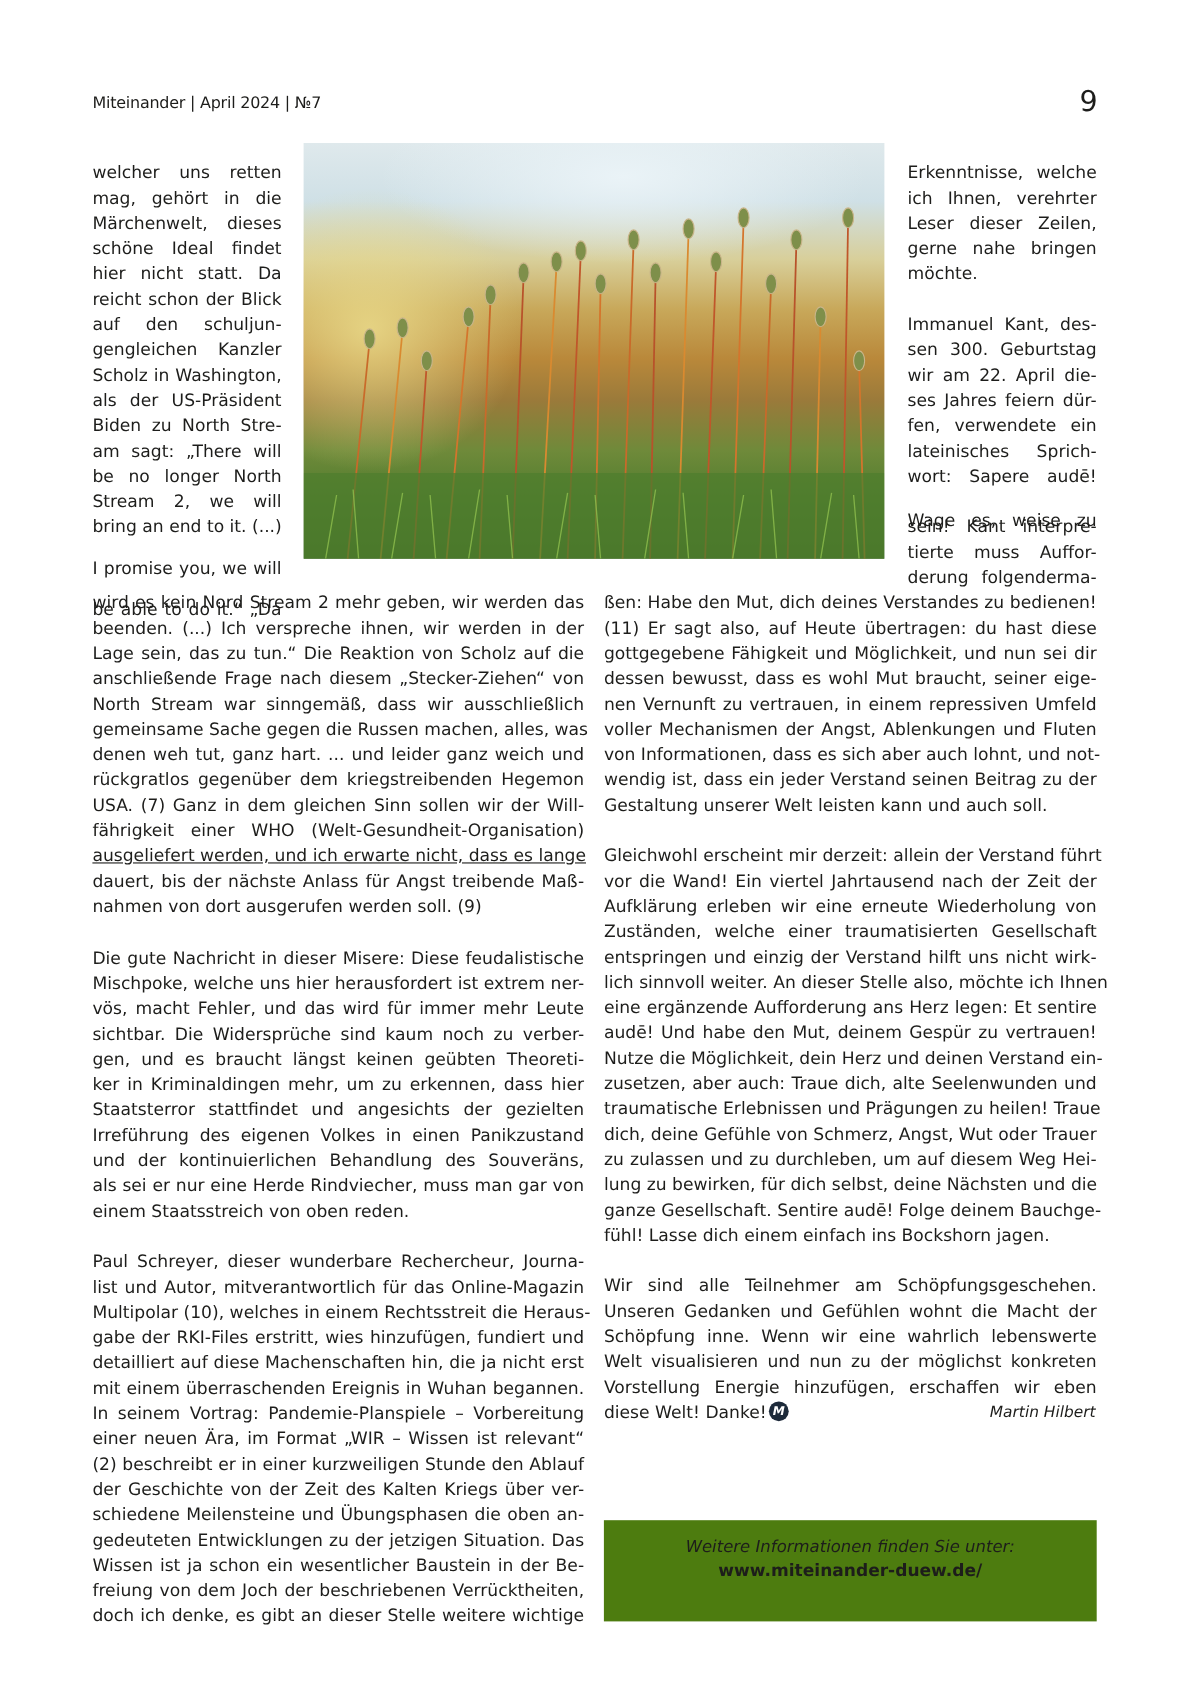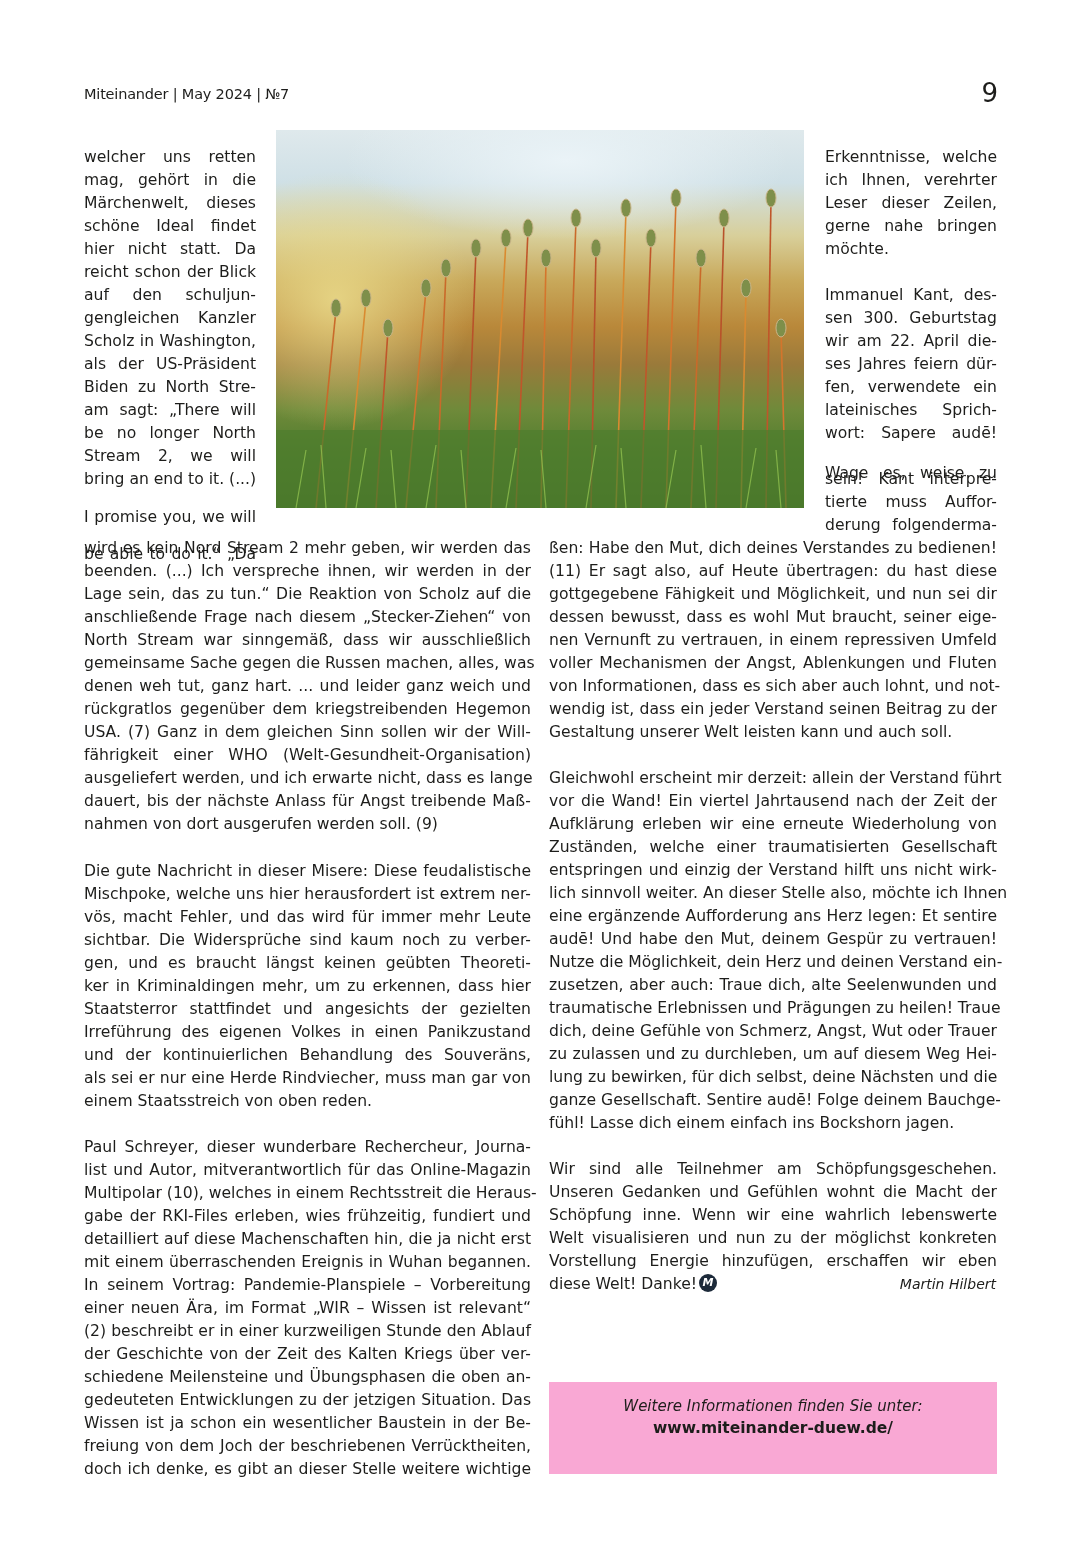--- a/index.html
+++ b/index.html
@@ -14,30 +14,30 @@
        linear-gradient(180deg,#dfe9ec 0%,#cfe0e6 14%,#d8cf9a 28%,#c8a85a 40%,#b9883a 52%,#9a7a3a 62%,#6f8a3a 74%,#4f7c2e 86%,#3e6a25 100%);}
   .photo .haze{position:absolute;left:0;top:40px;width:200px;height:260px;
      background:radial-gradient(ellipse at 30% 50%, rgba(235,220,140,.85), rgba(235,220,140,0) 70%);}
   .photo svg{position:absolute;left:0;top:0;}
   .line{position:absolute;font-size:15.6px;line-height:23px;height:23px;white-space:nowrap;
         text-align:justify;text-align-last:justify;}
   .line.last{text-align-last:left;}
   .sig{position:absolute;font-style:italic;font-size:14px;}
   .logo{position:absolute;width:18px;height:18px;border-radius:50%;background:#1d2a3a;
         color:#fff;font-size:11px;font-weight:bold;font-style:italic;text-align:center;line-height:18px;}
-  .infobox{position:absolute;left:549px;top:1382px;width:448px;height:92px;background:#f9a8d4;
+  .infobox{position:absolute;left:549px;top:1382px;width:448px;height:92px;background:#4d7c0f;
            text-align:center;}
   .infobox .t1{margin-top:13px;font-style:italic;font-size:15px;line-height:22px;}
   .infobox .t2{font-weight:bold;font-size:15.5px;line-height:22px;}
 </style>
 </head>
 <body>
 
 <div class="header">
-  <span class="left">Miteinander | May 2024 | №7</span>
+  <span class="left">Miteinander | April 2024 | №7</span>
   <span class="pnum">9</span>
 </div>
 
 <div class="photo">
   <div class="haze"></div>
   <svg width="528" height="378" viewBox="0 0 528 378">
     <g stroke-width="1.6" fill="none">
       <path d="M40 378 L60 180" stroke="#c96a2a"></path>
       <path d="M70 378 L90 170" stroke="#d98a30"></path>
       <path d="M100 378 L112 200" stroke="#c0562a"></path>
@@ -108,40 +108,40 @@
   <div class="line" style="left:84px;top:537px;width:447px;">wird es kein Nord Stream 2 mehr geben, wir werden das</div>
   <div class="line" style="left:84px;top:560px;width:447px;">beenden. (...) Ich verspreche ihnen, wir werden in der</div>
   <div class="line" style="left:84px;top:583px;width:447px;">Lage sein, das zu tun.“ Die Reaktion von Scholz auf die</div>
   <div class="line" style="left:84px;top:606px;width:447px;">anschließende Frage nach diesem „Stecker-Ziehen“ von</div>
   <div class="line" style="left:84px;top:629px;width:447px;">North Stream war sinngemäß, dass wir ausschließlich</div>
   <div class="line" style="left:84px;top:652px;width:447px;">gemeinsame Sache gegen die Russen machen, alles, was</div>
   <div class="line" style="left:84px;top:675px;width:447px;">denen weh tut, ganz hart. ... und leider ganz weich und</div>
   <div class="line" style="left:84px;top:698px;width:447px;">rückgratlos gegenüber dem kriegstreibenden Hegemon</div>
   <div class="line" style="left:84px;top:721px;width:447px;">USA. (7) Ganz in dem gleichen Sinn sollen wir der Will-</div>
   <div class="line" style="left:84px;top:744px;width:447px;">fährigkeit einer WHO (Welt-Gesundheit-Organisation)</div>
-  <div class="line" style="left:84px;top:767px;width:447px;">ausgeliefert werden, und ich erwarte nicht, dass es lange</div>
+  <div class="line" style="left:84px;top:767px;width:447px;text-decoration:underline;">ausgeliefert werden, und ich erwarte nicht, dass es lange</div>
   <div class="line" style="left:84px;top:790px;width:447px;">dauert, bis der nächste Anlass für Angst treibende Maß-</div>
   <div class="line last" style="left:84px;top:813px;width:447px;">nahmen von dort ausgerufen werden soll. (9)</div>
 
   <div class="line" style="left:84px;top:860px;width:447px;">Die gute Nachricht in dieser Misere: Diese feudalistische</div>
   <div class="line" style="left:84px;top:883px;width:447px;">Mischpoke, welche uns hier herausfordert ist extrem ner-</div>
   <div class="line" style="left:84px;top:906px;width:447px;">vös, macht Fehler, und das wird für immer mehr Leute</div>
   <div class="line" style="left:84px;top:929px;width:447px;">sichtbar. Die Widersprüche sind kaum noch zu verber-</div>
   <div class="line" style="left:84px;top:952px;width:447px;">gen, und es braucht längst keinen geübten Theoreti-</div>
   <div class="line" style="left:84px;top:975px;width:447px;">ker in Kriminaldingen mehr, um zu erkennen, dass hier</div>
   <div class="line" style="left:84px;top:998px;width:447px;">Staatsterror stattfindet und angesichts der gezielten</div>
   <div class="line" style="left:84px;top:1021px;width:447px;">Irreführung des eigenen Volkes in einen Panikzustand</div>
   <div class="line" style="left:84px;top:1044px;width:447px;">und der kontinuierlichen Behandlung des Souveräns,</div>
   <div class="line" style="left:84px;top:1067px;width:447px;">als sei er nur eine Herde Rindviecher, muss man gar von</div>
   <div class="line last" style="left:84px;top:1090px;width:447px;">einem Staatsstreich von oben reden.</div>
 
   <div class="line" style="left:84px;top:1136px;width:447px;">Paul Schreyer, dieser wunderbare Rechercheur, Journa-</div>
   <div class="line" style="left:84px;top:1159px;width:447px;">list und Autor, mitverantwortlich für das Online-Magazin</div>
   <div class="line" style="left:84px;top:1182px;width:447px;">Multipolar (10), welches in einem Rechtsstreit die Heraus-</div>
-  <div class="line" style="left:84px;top:1205px;width:447px;">gabe der RKI-Files erleben, wies frühzeitig, fundiert und</div>
+  <div class="line" style="left:84px;top:1205px;width:447px;">gabe der RKI-Files erstritt, wies hinzufügen, fundiert und</div>
   <div class="line" style="left:84px;top:1228px;width:447px;">detailliert auf diese Machenschaften hin, die ja nicht erst</div>
   <div class="line" style="left:84px;top:1251px;width:447px;">mit einem überraschenden Ereignis in Wuhan begannen.</div>
   <div class="line" style="left:84px;top:1274px;width:447px;">In seinem Vortrag: Pandemie-Planspiele – Vorbereitung</div>
   <div class="line" style="left:84px;top:1297px;width:447px;">einer neuen Ära, im Format „WIR – Wissen ist relevant“</div>
   <div class="line" style="left:84px;top:1320px;width:447px;">(2) beschreibt er in einer kurzweiligen Stunde den Ablauf</div>
   <div class="line" style="left:84px;top:1343px;width:447px;">der Geschichte von der Zeit des Kalten Kriegs über ver-</div>
   <div class="line" style="left:84px;top:1366px;width:447px;">schiedene Meilensteine und Übungsphasen die oben an-</div>
   <div class="line" style="left:84px;top:1389px;width:447px;">gedeuteten Entwicklungen zu der jetzigen Situation. Das</div>
   <div class="line" style="left:84px;top:1412px;width:447px;">Wissen ist ja schon ein wesentlicher Baustein in der Be-</div>
   <div class="line" style="left:84px;top:1435px;width:447px;">freiung von dem Joch der beschriebenen Verrücktheiten,</div>

